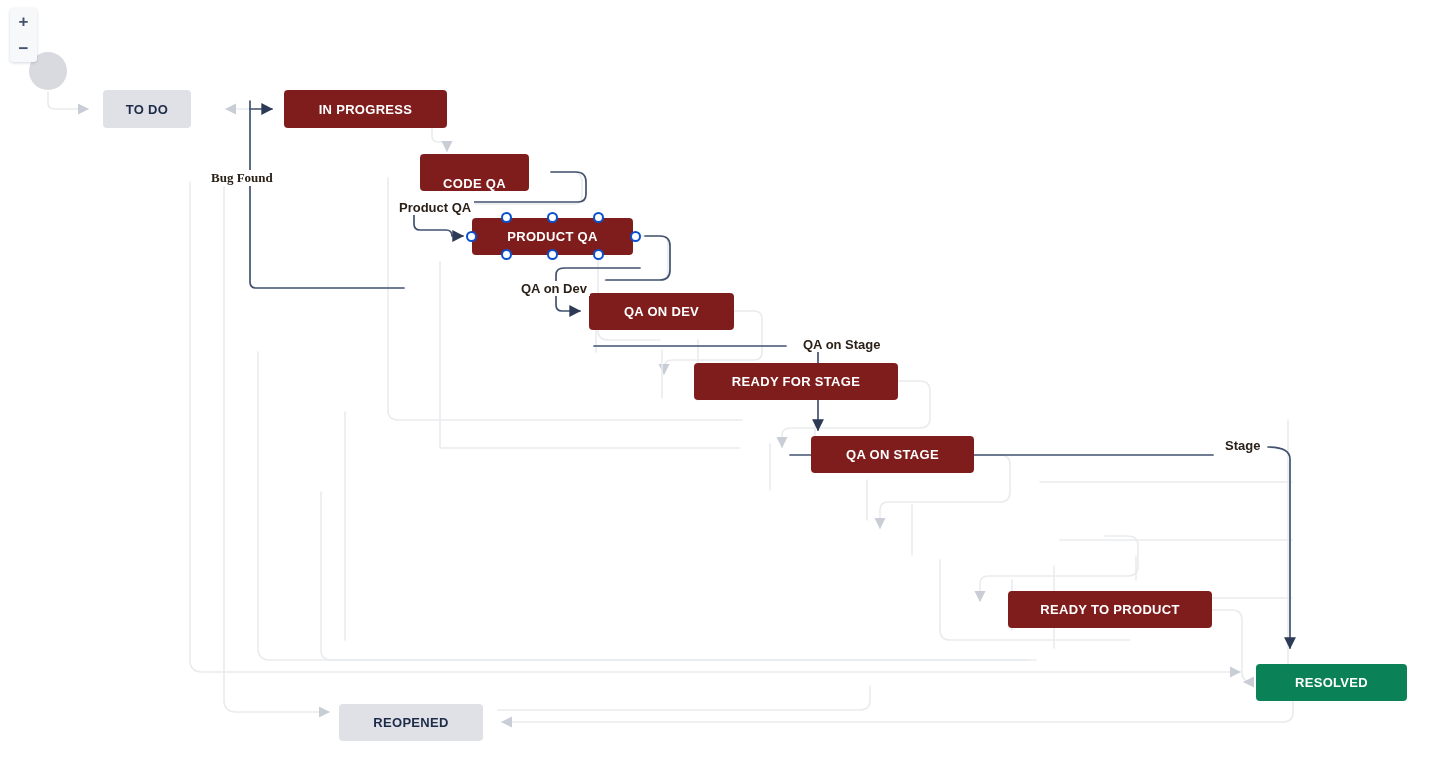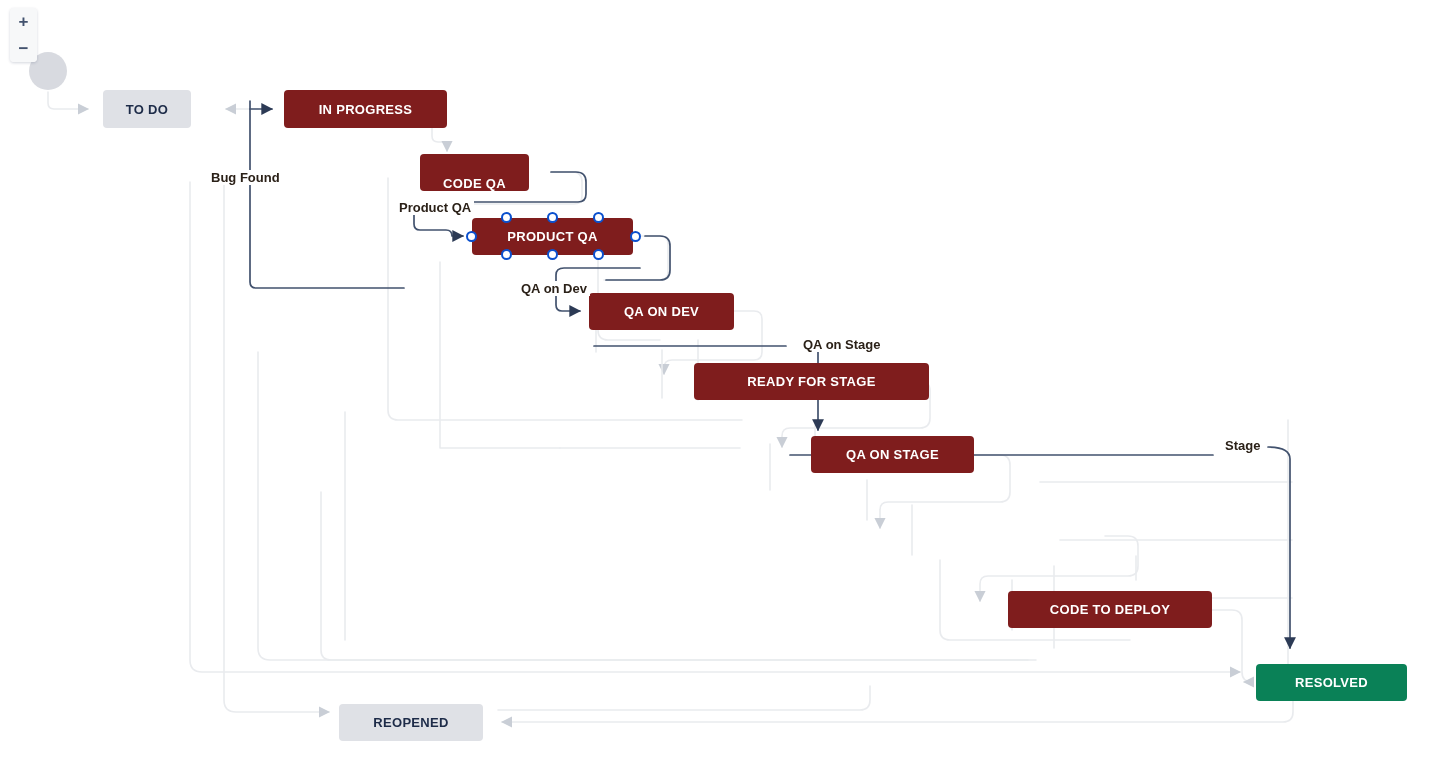--- a/index.html
+++ b/index.html
@@ -236,42 +236,42 @@
   <div class="handle" style="left:466px; top:231px;"></div>
   <div class="handle" style="left:630px; top:231px;"></div>
   <div class="handle" style="left:501px; top:249px;"></div>
   <div class="handle" style="left:547px; top:249px;"></div>
   <div class="handle" style="left:593px; top:249px;"></div>
 
   <div class="node node-status" style="left:589px; top:293px; width:145px; height:37px;">
     <span class="node-label">QA ON DEV</span>
   </div>
 
-  <div class="node node-status" style="left:694px; top:363px; width:235px; height:37px;">
+  <div class="node node-status" style="left:694px; top:363px; width:204px; height:37px;">
     <span class="node-label">READY FOR STAGE</span>
   </div>
 
   <div class="node node-status" style="left:811px; top:436px; width:163px; height:37px;">
     <span class="node-label">QA ON STAGE</span>
   </div>
 
 
   <div class="node node-status" style="left:1008px; top:591px; width:204px; height:37px;">
-    <span class="node-label">CODE TO DEPLOY</span>
+    <span class="node-label">READY TO PRODUCT</span>
   </div>
 
   <div class="node node-status green" style="left:1256px; top:664px; width:151px; height:37px;">
     <span class="node-label">RESOLVED</span>
   </div>
 
   <div class="node node-status gray" style="left:339px; top:704px; width:144px; height:37px;">
     <span class="node-label">REOPENED</span>
   </div>
 
-  <div class="edge-label" style="left:208px; top:170px;">Bug Found</div>
+  <div class="edge-label" style="left:208px; top:170px;font-family:Liberation Serif, serif;">Bug Found</div>
   <div class="edge-label" style="left:396px; top:200px;">Product QA</div>
   <div class="edge-label" style="left:518px; top:281px;">QA on Dev</div>
   <div class="edge-label" style="left:800px; top:337px;">QA on Stage</div>
   <div class="edge-label" style="left:1222px; top:438px;">Stage</div>
 
   <div id="zoom-control">
     <div class="zoom-btn">+</div>
     <div class="zoom-btn">−</div>
   </div>
 

